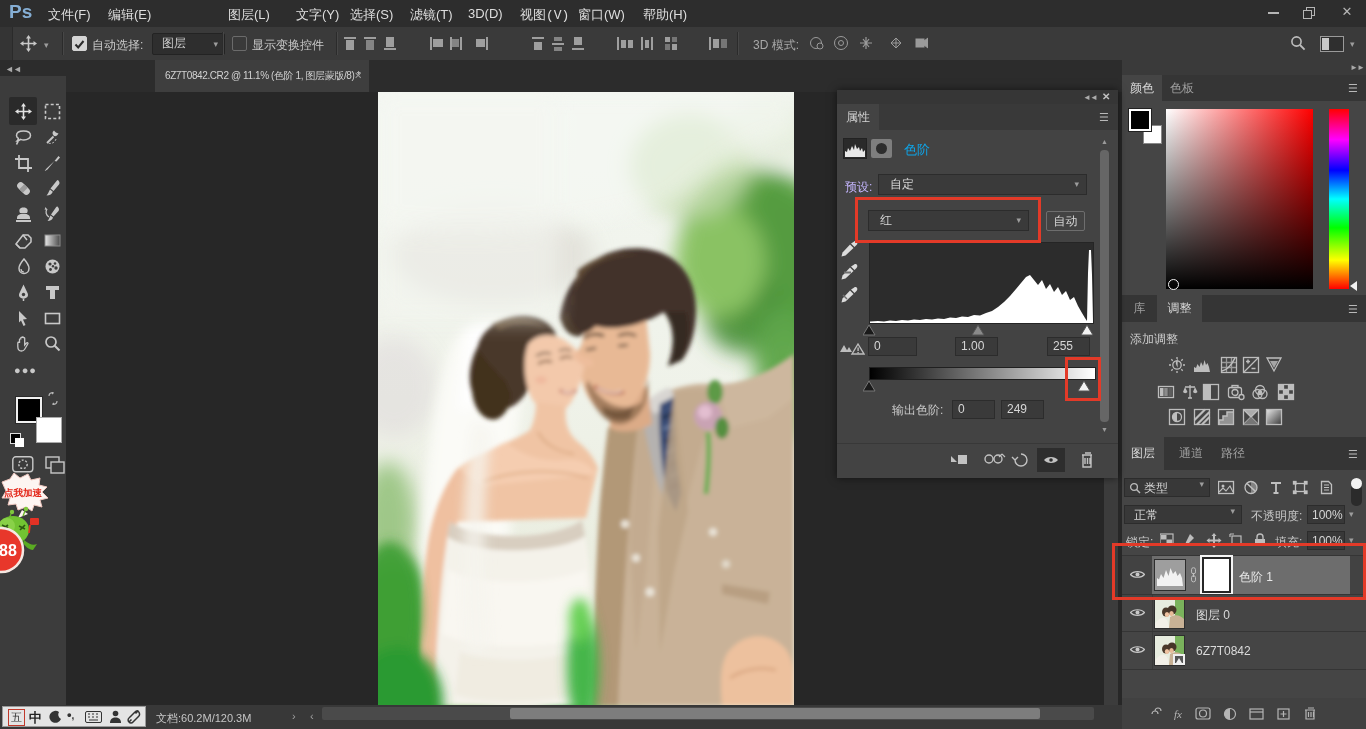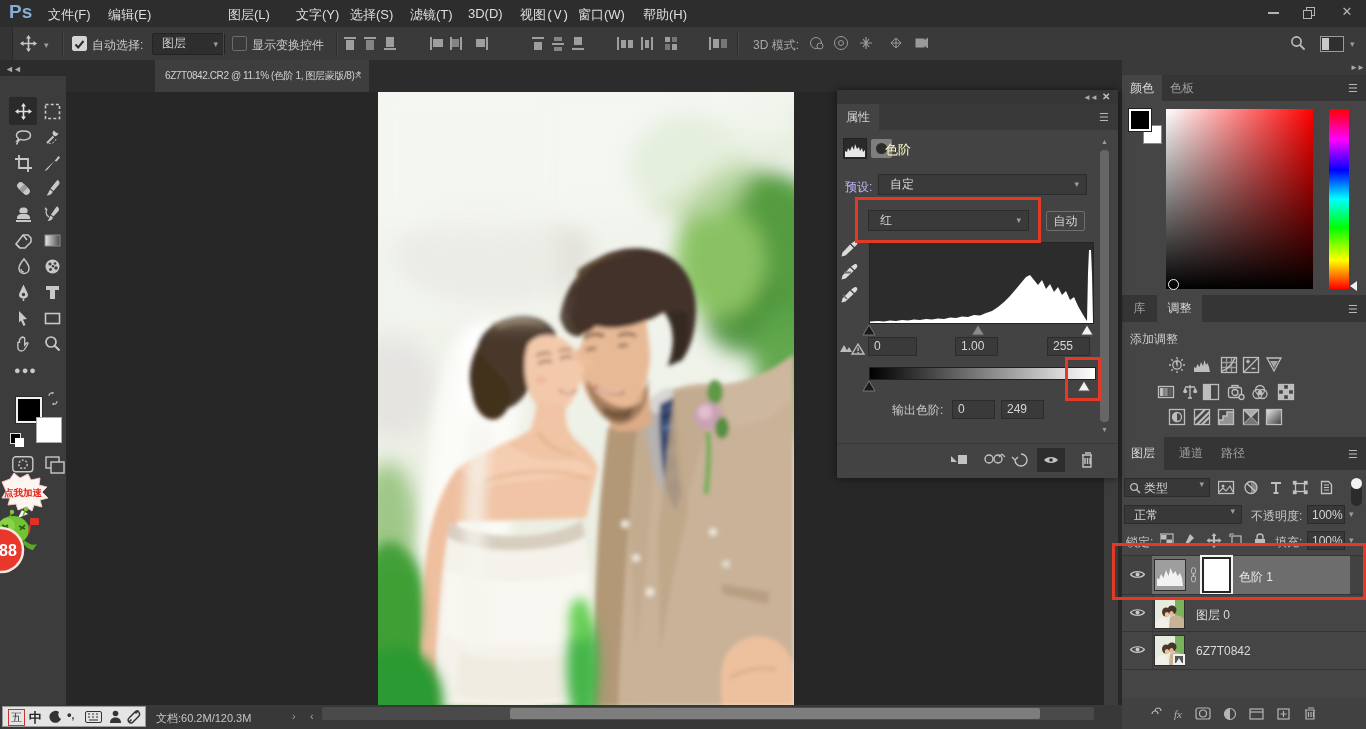--- a/index.html
+++ b/index.html
@@ -704,21 +704,21 @@
     <div class="hamb" style="left:262px;top:21px;">☰</div>
 
     <div style="position:absolute;left:6px;top:48px;width:24px;height:21px;background:#2a2a2a;border:1px solid #222;box-sizing:border-box;">
       <svg width="22" height="19" viewBox="0 0 22 19">
           <path d="M1 18 L1 12 L3 13 L4 9 L6 12 L8 7 L10 11 L11 5 L13 10 L15 8 L16 12 L18 9 L19 13 L21 11 L21 18 Z" fill="#e8e8e8"></path>
         </svg>
     </div>
     <div style="position:absolute;left:34px;top:49px;width:21px;height:19px;background:#7e7e7e;border-radius:2px;">
         <div style="position:absolute;left:5px;top:4px;width:11px;height:11px;background:#2d2d2d;border-radius:50%;"></div>
       </div>
-    <div style="position:absolute;left:48px;top:51px;color:#fef9c3;font-size:13px;">色阶</div>
+    <div style="position:absolute;left:67px;top:51px;color:#0ea5e9;font-size:13px;">色阶</div>
 
     <div style="position:absolute;left:8px;top:89px;color:#c4b5fd;font-size:12px;">预设:</div>
     <div class="inbox" style="left:41px;top:84px;width:209px;height:21px;line-height:19px;padding-left:11px;">自定<span style="position:absolute;right:7px;top:0px;font-size:9px;color:#9d9d9d;">▾</span></div>
 
     <div class="inbox" style="left:31px;top:120px;width:161px;height:21px;line-height:19px;padding-left:11px;">红<span style="position:absolute;right:7px;top:0px;font-size:9px;color:#9d9d9d;">▾</span></div>
     <div style="position:absolute;left:209px;top:121px;width:39px;height:20px;border:1px solid #6e6e6e;border-radius:2px;color:#d6d6d6;font-size:12px;text-align:center;line-height:19px;box-sizing:border-box;">自动</div>
 
     <svg style="position:absolute;left:2px;top:150px;" width="20" height="135" viewBox="0 0 20 135">
       <g fill="#dcdcdc">
           <path d="M14.5 2 C16.5 -0.5 20 2.5 17.5 5 L15.5 7 L12 3.5 Z"></path>

